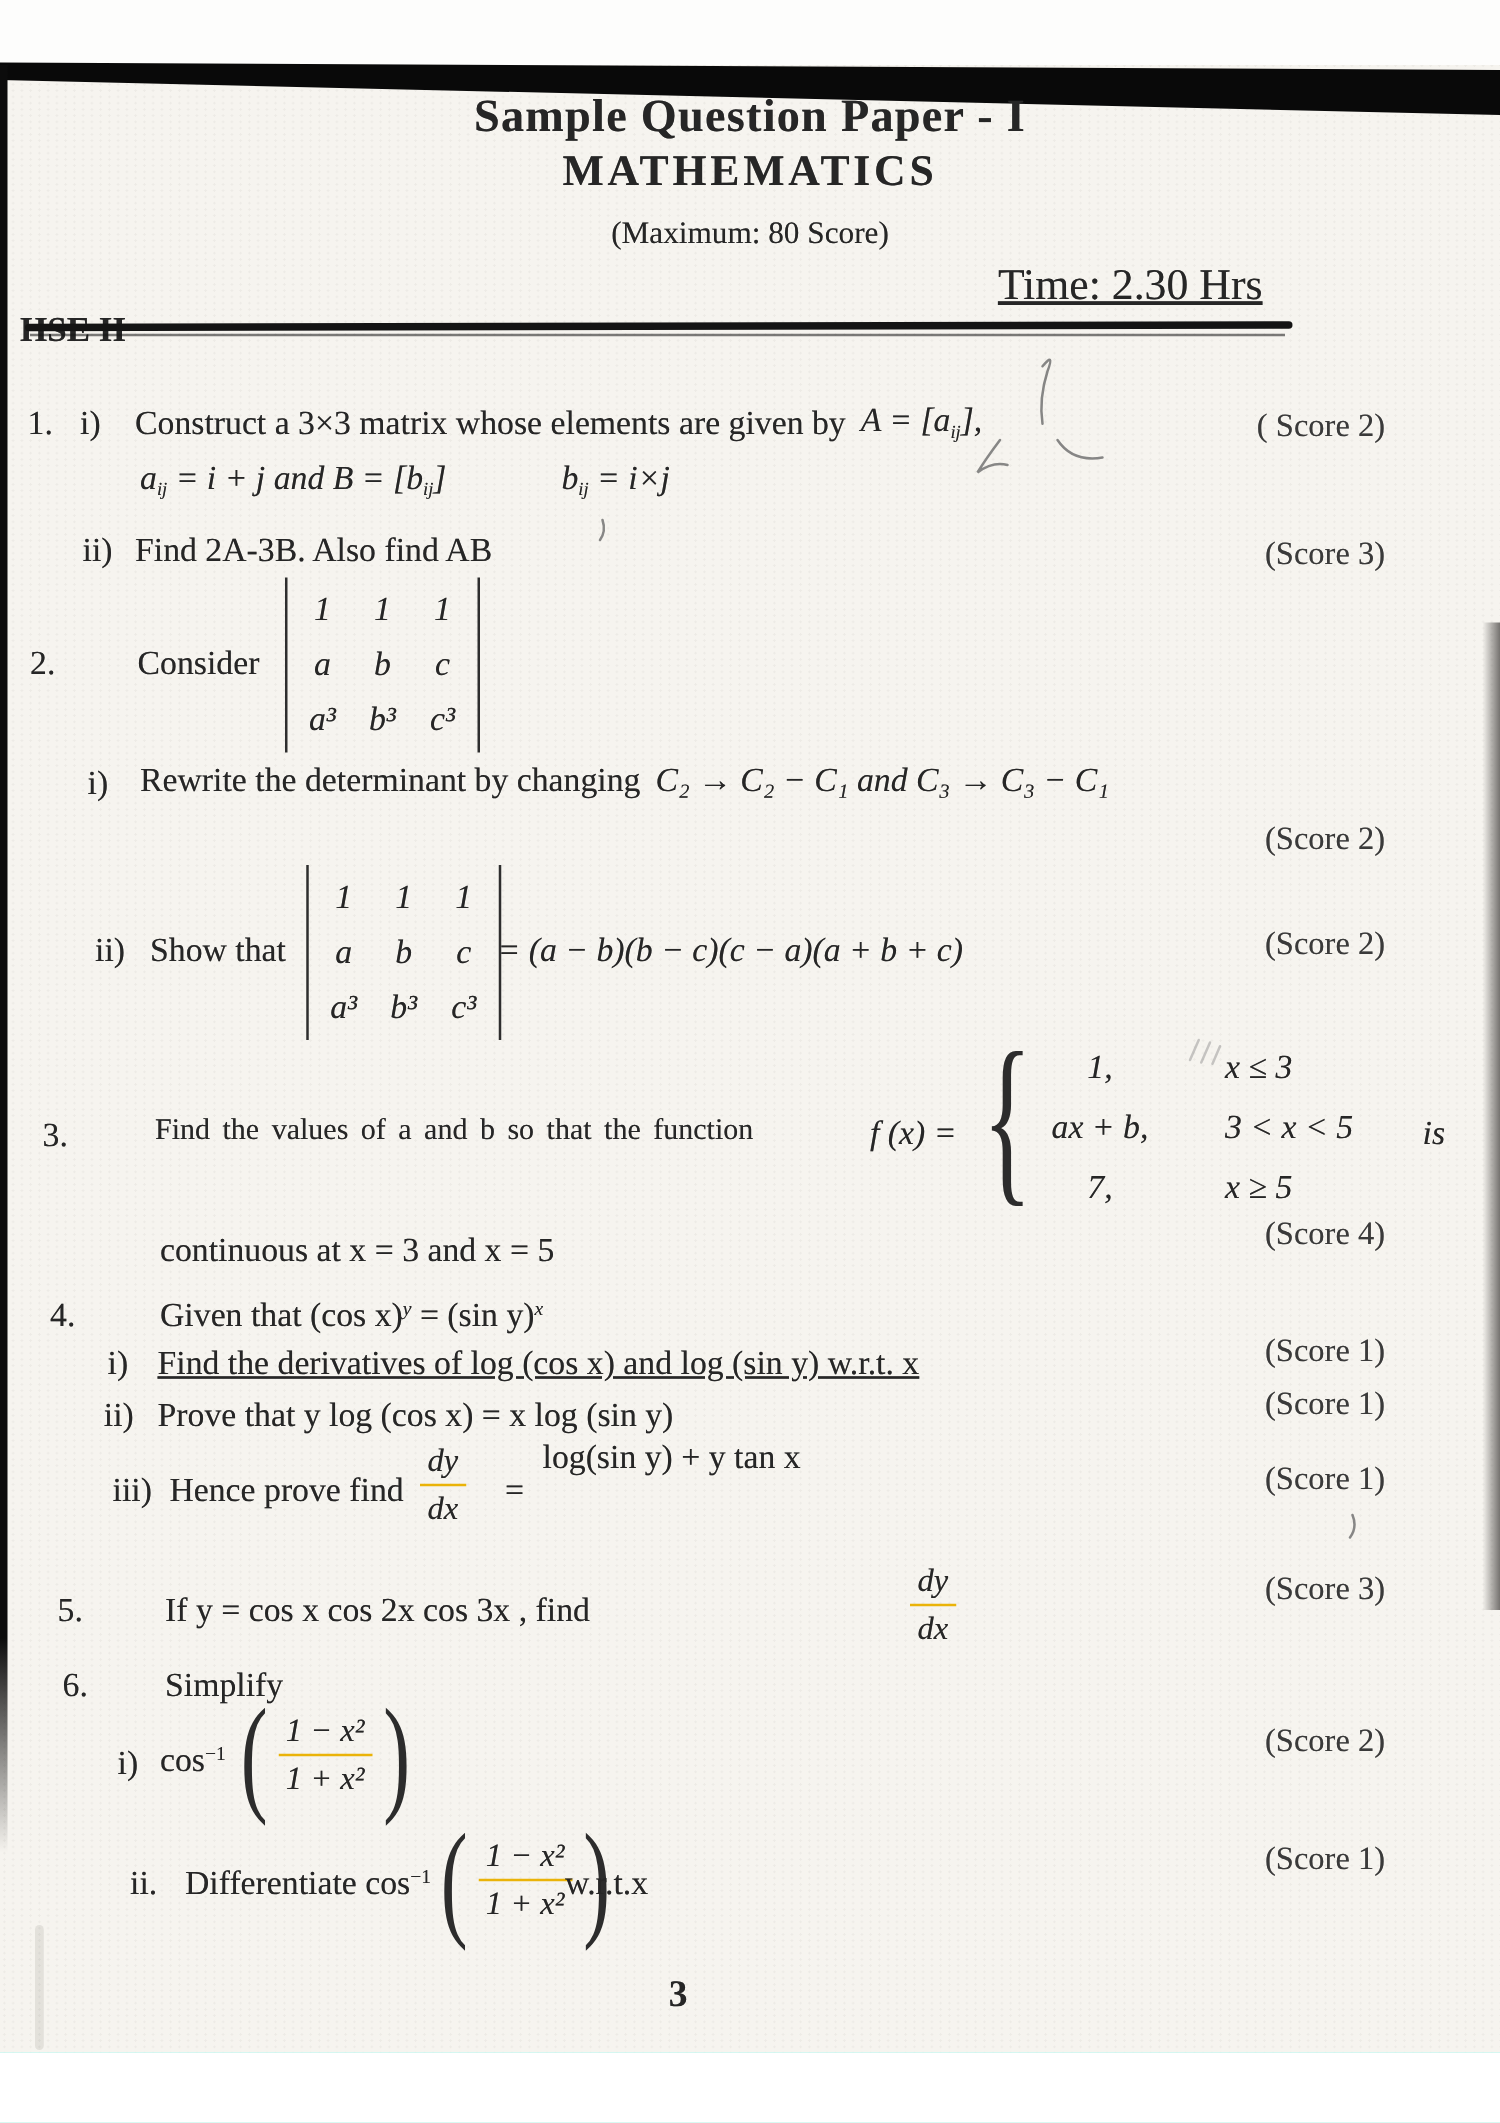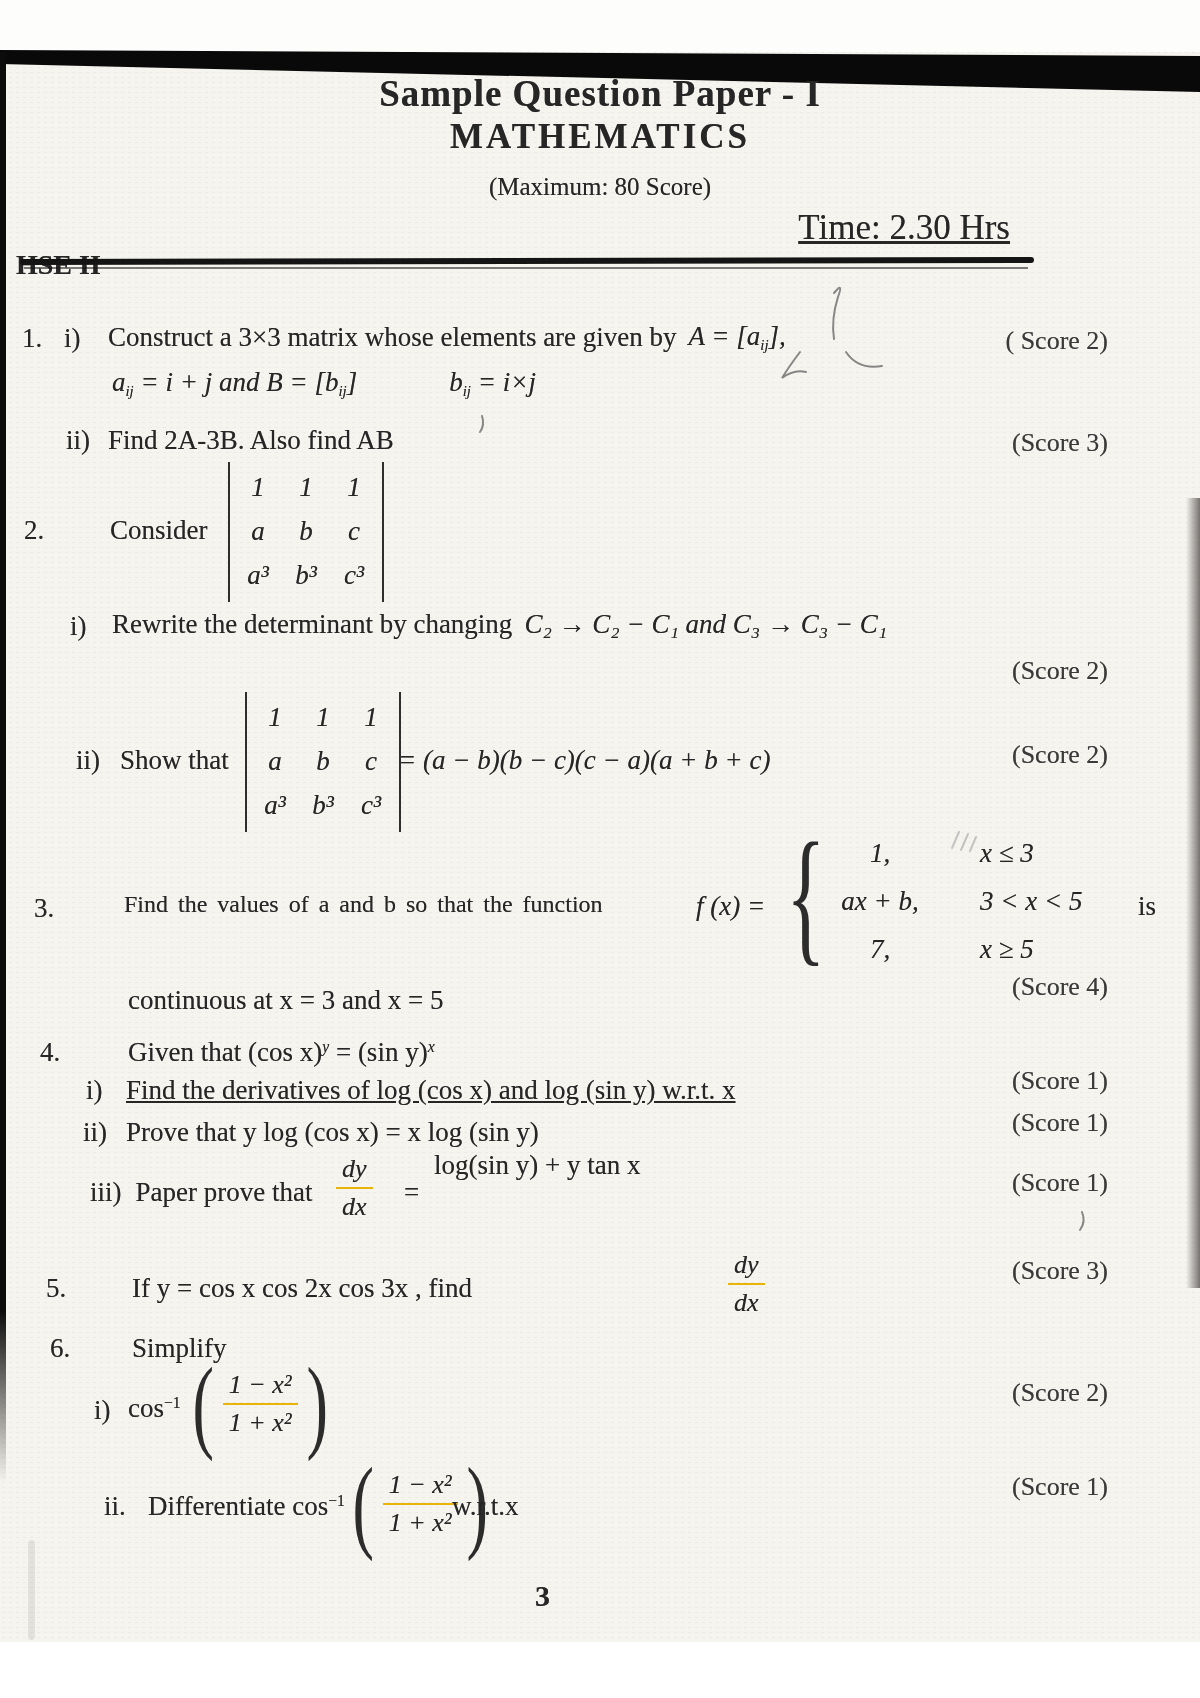--- a/index.html
+++ b/index.html
@@ -148,39 +148,39 @@
   <div class="abs txt it" style="left:696px;top:890px;">f (x) =</div>
   <div class="abs brace" style="left:786px;top:834px;">{</div>
   <div class="abs cases" style="left:820px;top:830px;">
     <span class="v">1,</span>
       <span class="c">x ≤ 3</span>
     <span class="v">ax + b,</span>
       <span class="c">3 &lt; x &lt; 5</span>
     <span class="v">7,</span>
       <span class="c">x ≥ 5</span>
   </div>
-  <div class="abs txt" style="left:1138px;top:890px;">is</div>
+  <div class="abs txt" style="left:1138px;top:890px;font-style:italic;">is</div>
   <div class="score" style="top:972px;">(Score 4)</div>
   <div class="abs txt" style="left:128px;top:984px;">continuous at  x = 3 and  x = 5</div>
 
   <div class="abs txt" style="left:40px;top:1036px;">4.</div>
   <div class="abs txt" style="left:128px;top:1036px;">
     <span>Given that  (cos x)</span><sup class="it">y</sup><span> = (sin y)</span><sup class="it">x</sup>
   </div>
   <div class="abs txt" style="left:86px;top:1074px;">i)</div>
   <div class="abs txt" style="left:126px;top:1074px;text-decoration:underline;">Find the derivatives of log (cos x) and log (sin y) w.r.t.  x</div>
   <div class="score" style="top:1066px;">(Score 1)</div>
 
   <div class="abs txt" style="left:83px;top:1116px;">ii)</div>
   <div class="abs txt" style="left:126px;top:1116px;">Prove that  y log (cos x) = x log (sin y)</div>
   <div class="score" style="top:1108px;">(Score 1)</div>
 
   <div class="abs txt row" style="left:90px;top:1176px;">
     <span>iii)</span>
-    <span style="margin-left:14px;">Paper prove that</span>
+    <span style="margin-left:14px;">Hence prove find</span>
   </div>
   <div class="abs frac it" style="left:336px;top:1154px;">
     <span class="num">dy</span>
       <span class="den">dx</span>
   </div>
   <div class="abs txt" style="left:404px;top:1176px;">=</div>
   <div class="abs frac" style="left:428px;top:1150px;font-size:27px;">
     <span class="num">log(sin y) + y tan x</span>
   </div>
   <div class="score" style="top:1168px;">(Score 1)</div>

